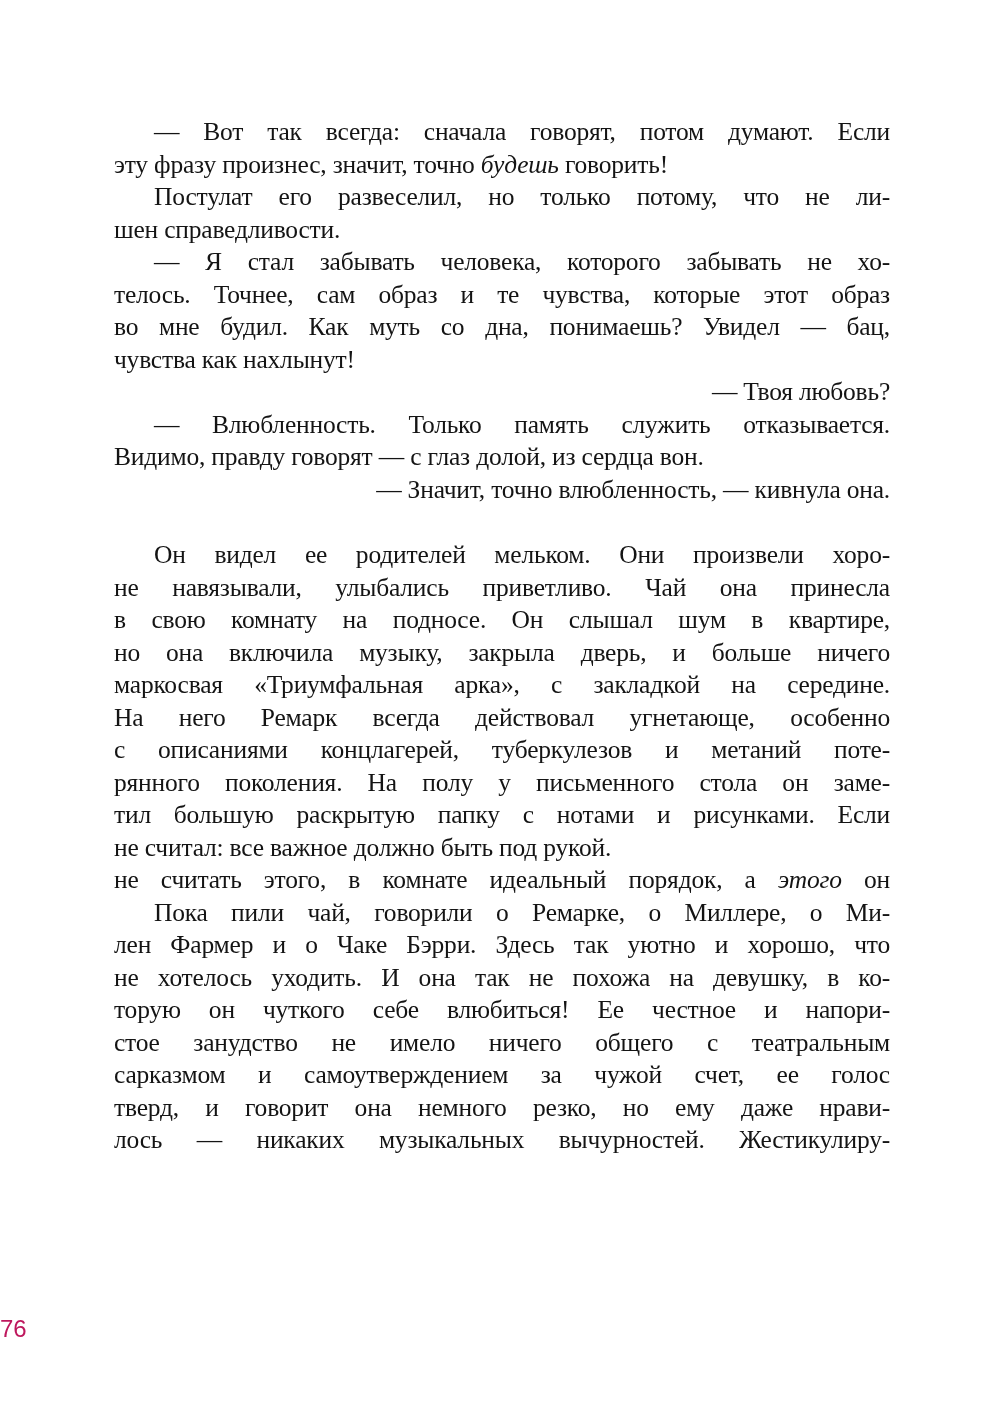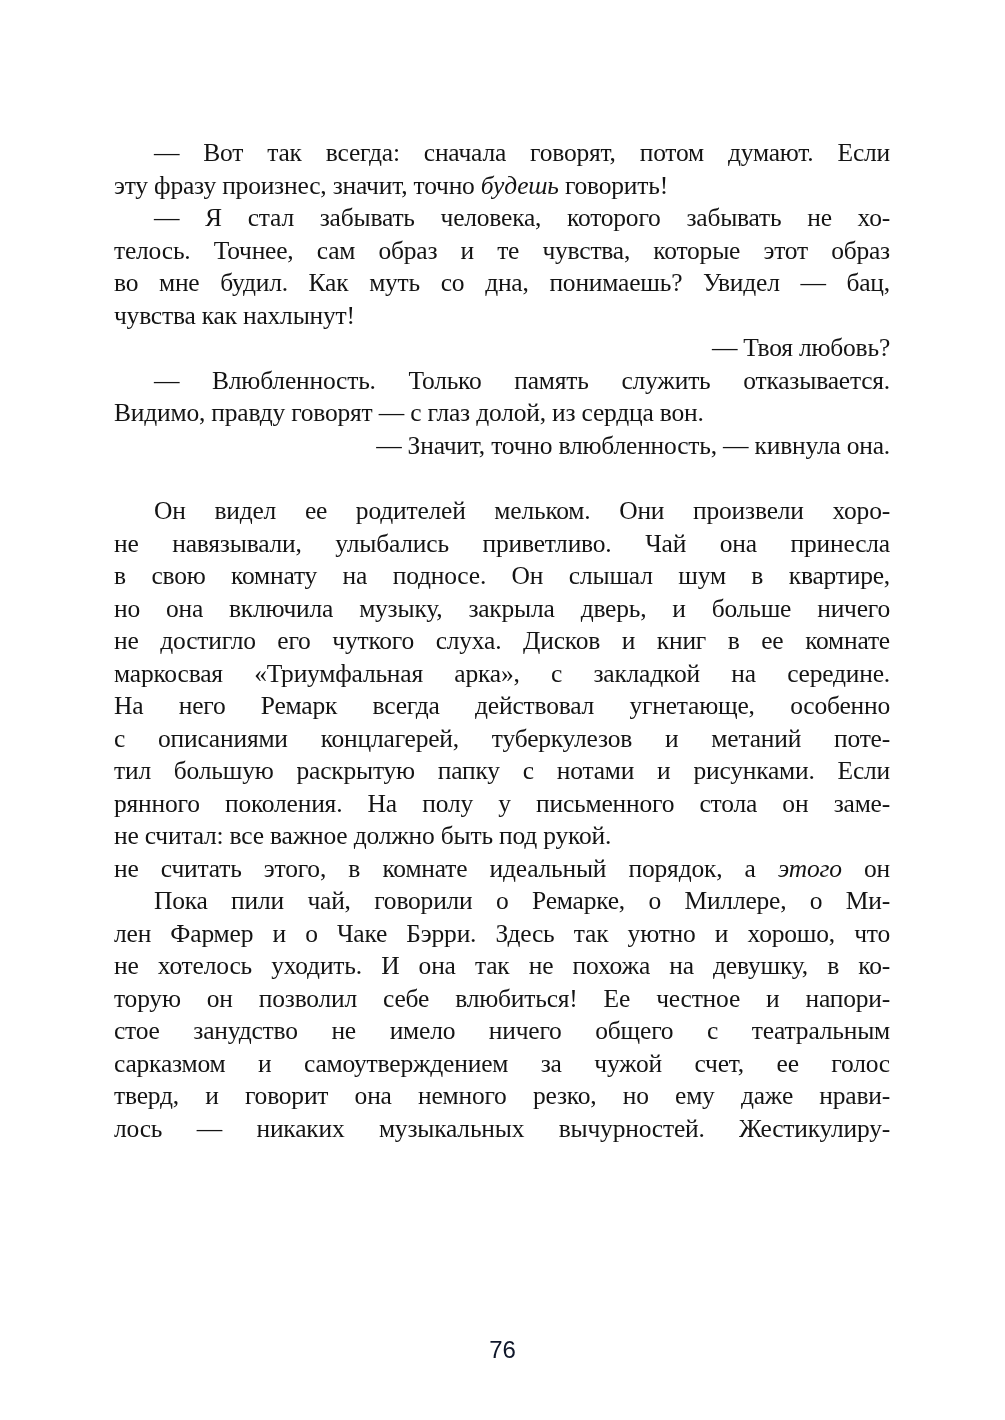--- a/index.html
+++ b/index.html
@@ -9,21 +9,20 @@
     background: #ffffff;
     position: relative;
     font-family: "Liberation Serif", "DejaVu Serif", serif;
     overflow: hidden;
   }
   .page {
     position: absolute;
     inset: 0;
     background: #ffffff;
     color: #141414;
-    margin-top: 21px;
   }
   .text-block {
     position: absolute;
     left: 114px;
     top: 116px;
     width: 776px;
   }
   .para { margin: 0; }
   .para.gap { margin-top: 33px; }
   .line {
@@ -36,35 +35,38 @@
     text-align: justify;
     text-align-last: justify;
   }
   .line.indent { text-indent: 40px; text-align: right; }
   .line i { font-style: italic; font-family: Liberation Serif, serif; }
   .page-number {
     position: absolute;
     top: 1312px;
     left: 0;
     width: 100%;
-    text-align: center;
     font-family: "Liberation Sans", "DejaVu Sans", sans-serif;
     font-size: 24px;
     line-height: 34px;
-    color: #0f172a;
+    color: #be185d;
   }
 </style>
 </head>
 <body>
 
 <div class="page">
   <div class="text-block">
       <div class="para">
         <div class="line indent just"><span>— Вот так всегда: сначала говорят, потом думают. Если</span></div>
         <div class="line"><span>эту фразу произнес, значит, точно </span><i>будешь</i><span> говорить!</span></div>
+      </div>
+      <div class="para">
+        <div class="line indent just"><span>Постулат его развеселил, но только потому, что не ли-</span></div>
+        <div class="line"><span>шен справедливости.</span></div>
       </div>
       <div class="para">
         <div class="line indent just"><span>— Я стал забывать человека, которого забывать не хо-</span></div>
         <div class="line just"><span>телось. Точнее, сам образ и те чувства, которые этот образ</span></div>
         <div class="line just"><span>во мне будил. Как муть со дна, понимаешь? Увидел — бац,</span></div>
         <div class="line"><span>чувства как нахлынут!</span></div>
       </div>
       <div class="para">
         <div class="line indent"><span>— Твоя любовь?</span></div>
       </div>
@@ -73,34 +75,33 @@
         <div class="line"><span>Видимо, правду говорят — с глаз долой, из сердца вон.</span></div>
       </div>
       <div class="para">
         <div class="line indent"><span>— Значит, точно влюбленность, — кивнула она.</span></div>
       </div>
       <div class="para gap">
         <div class="line indent just"><span>Он видел ее родителей мельком. Они произвели хоро-</span></div>
         <div class="line just"><span>не навязывали, улыбались приветливо. Чай она принесла</span></div>
         <div class="line just"><span>в свою комнату на подносе. Он слышал шум в квартире,</span></div>
         <div class="line just"><span>но она включила музыку, закрыла дверь, и больше ничего</span></div>
-        <div class="line just"><span>не достигло его чуткого слуха. Дисков и книг в ее комнате</span></div>
         <div class="line just"><span>маркосвая «Триумфальная арка», с закладкой на середине.</span></div>
         <div class="line just"><span>На него Ремарк всегда действовал угнетающе, особенно</span></div>
         <div class="line just"><span>с описаниями концлагерей, туберкулезов и метаний поте-</span></div>
+        <div class="line just"><span>рянного поколения. На полу у письменного стола он заме-</span></div>
         <div class="line just"><span>тил большую раскрытую папку с нотами и рисунками. Если</span></div>
-        <div class="line just"><span>рянного поколения. На полу у письменного стола он заме-</span></div>
         <div class="line"><span>не считал: все важное должно быть под рукой.</span></div>
         <div class="line just"><span>не считать этого, в комнате идеальный порядок, а </span><i>этого</i><span> он</span></div>
       </div>
       <div class="para">
         <div class="line indent just"><span>Пока пили чай, говорили о Ремарке, о Миллере, о Ми-</span></div>
         <div class="line just"><span>лен Фармер и о Чаке Бэрри. Здесь так уютно и хорошо, что</span></div>
         <div class="line just"><span>не хотелось уходить. И она так не похожа на девушку, в ко-</span></div>
-        <div class="line just"><span>торую он позволил себе влюбиться! Ее честное и напори-</span></div>
+        <div class="line just"><span>торую он чуткого себе влюбиться! Ее честное и напори-</span></div>
         <div class="line just"><span>стое занудство не имело ничего общего с театральным</span></div>
         <div class="line just"><span>сарказмом и самоутверждением за чужой счет, ее голос</span></div>
         <div class="line just"><span>тверд, и говорит она немного резко, но ему даже нрави-</span></div>
         <div class="line just"><span>лось — никаких музыкальных вычурностей. Жестикулиру-</span></div>
       </div>
     </div>
   <div class="page-number">76</div>
 </div>
 
 </body></html>

